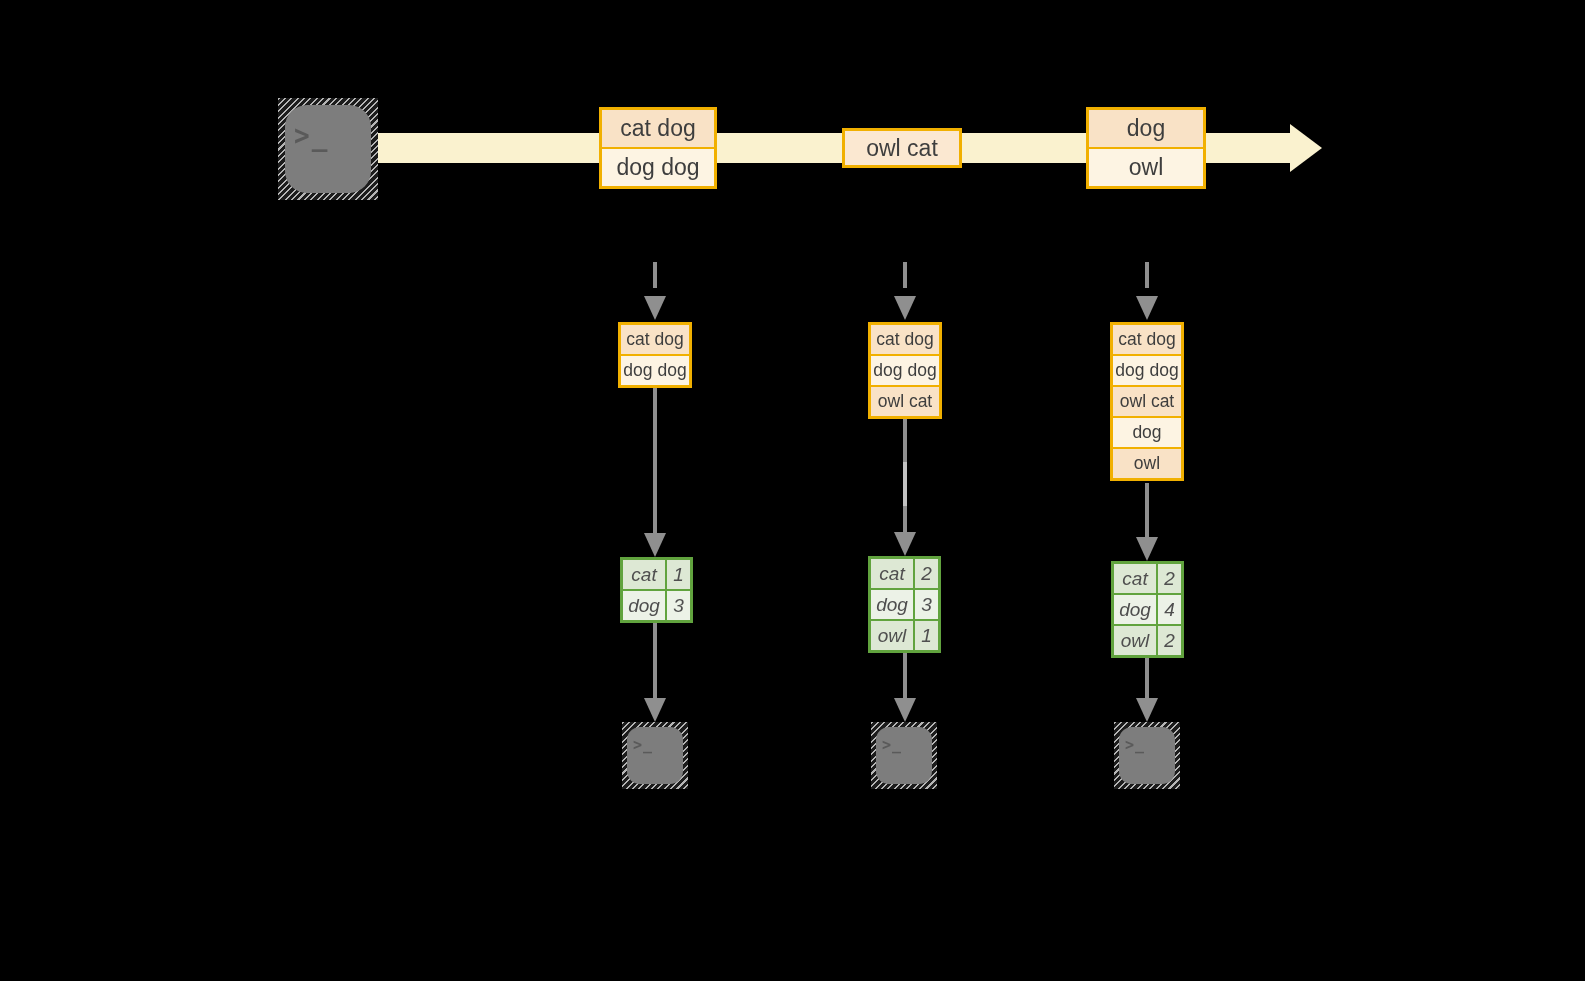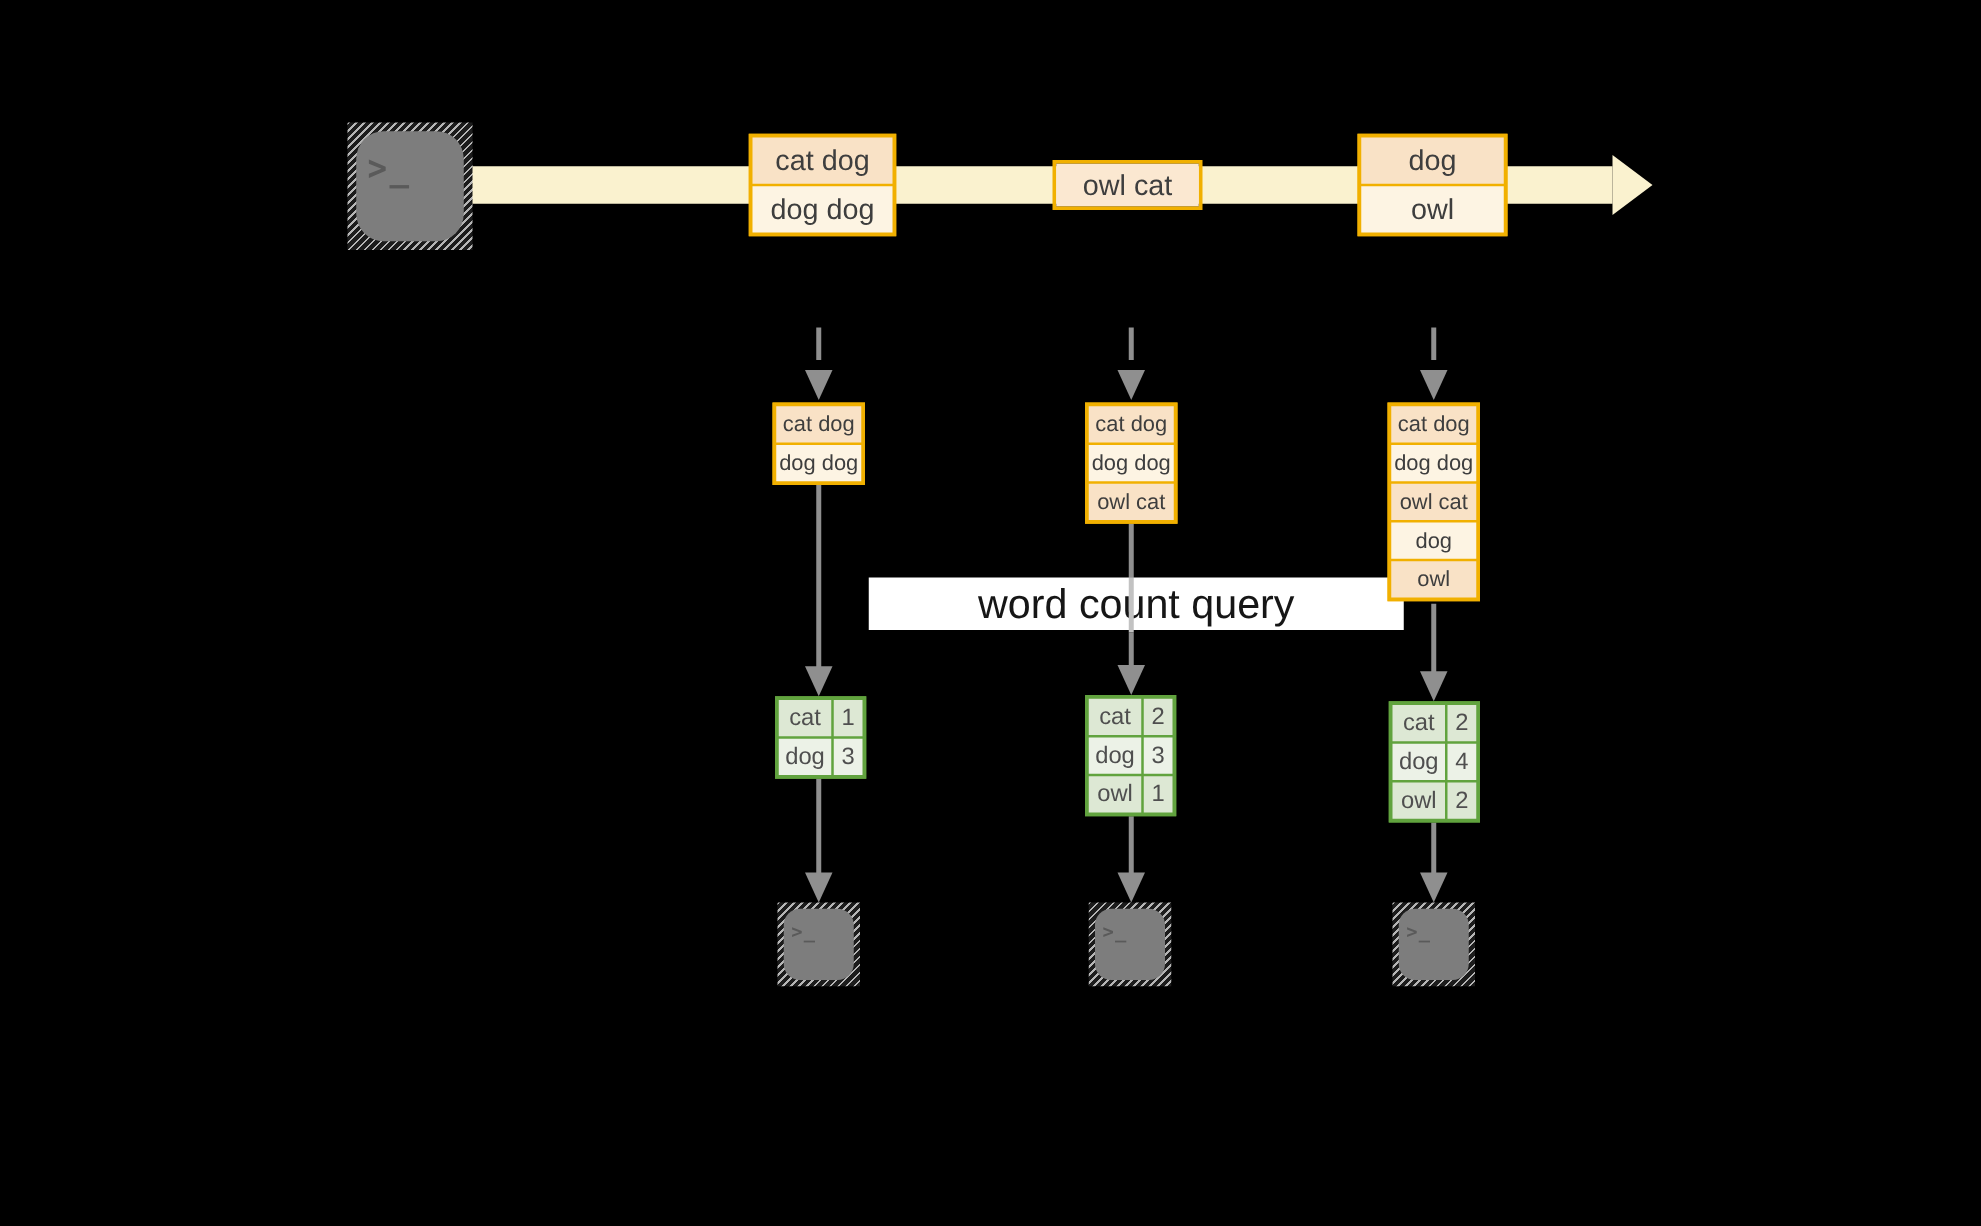--- a/index.html
+++ b/index.html
@@ -47,21 +47,21 @@
   #event2{left:842px;top:128px;}
   #event3{left:1086px;top:107px;}
   #stack1{left:618px;top:322px;}
   #stack2{left:868px;top:322px;}
   #stack3{left:1110px;top:322px;}
   
   .banner{position:absolute;left:695px;top:462px;width:428px;height:42px;background:#ffffff;z-index:0;
     display:flex;align-items:center;justify-content:center;color:#161616;font-size:33px;font-weight:300;}
   
   .gtable{position:absolute;border:3px solid var(--green);background:var(--green);
-    display:grid;grid-template-columns:42px 23px;gap:2px;z-index:3;}
+    display:grid;grid-template-columns:42px 23px;gap:2px;z-index:3;font-style:italic;}
   .gtable .cell{height:29px;background:var(--gdark);color:#4f4f4f;font-size:19px;
     display:flex;align-items:center;justify-content:center;}
   .gtable .cell.lt{background:var(--glight);}
   #table1{left:620px;top:557px;}
   #table2{left:868px;top:556px;}
   #table3{left:1111px;top:561px;}
   
   #connectors{position:absolute;left:0;top:0;z-index:2;}
   .small#term1{left:622px;}
   .small#term2{left:871px;}
@@ -85,21 +85,20 @@
     <div class="row cream">dog dog</div>
   </div>
   <div class="obox event" id="event2">
     <div class="row midpeach">owl cat</div>
   </div>
   <div class="obox event" id="event3">
     <div class="row">dog</div>
     <div class="row cream">owl</div>
   </div>
 
-  <div class="banner">word count query</div>
 
   <svg id="connectors" width="1585" height="981" viewBox="0 0 1585 981">
 
     <g fill="#8f8f8f" stroke="#8f8f8f">
       <line x1="655" y1="262" x2="655" y2="288" stroke-width="4"></line>
       <polygon points="644,296 666,296 655,320" stroke="none"></polygon>
     </g>
     <g fill="#8f8f8f" stroke="#8f8f8f">
       <line x1="905" y1="262" x2="905" y2="288" stroke-width="4"></line>
       <polygon points="894,296 916,296 905,320" stroke="none"></polygon>

